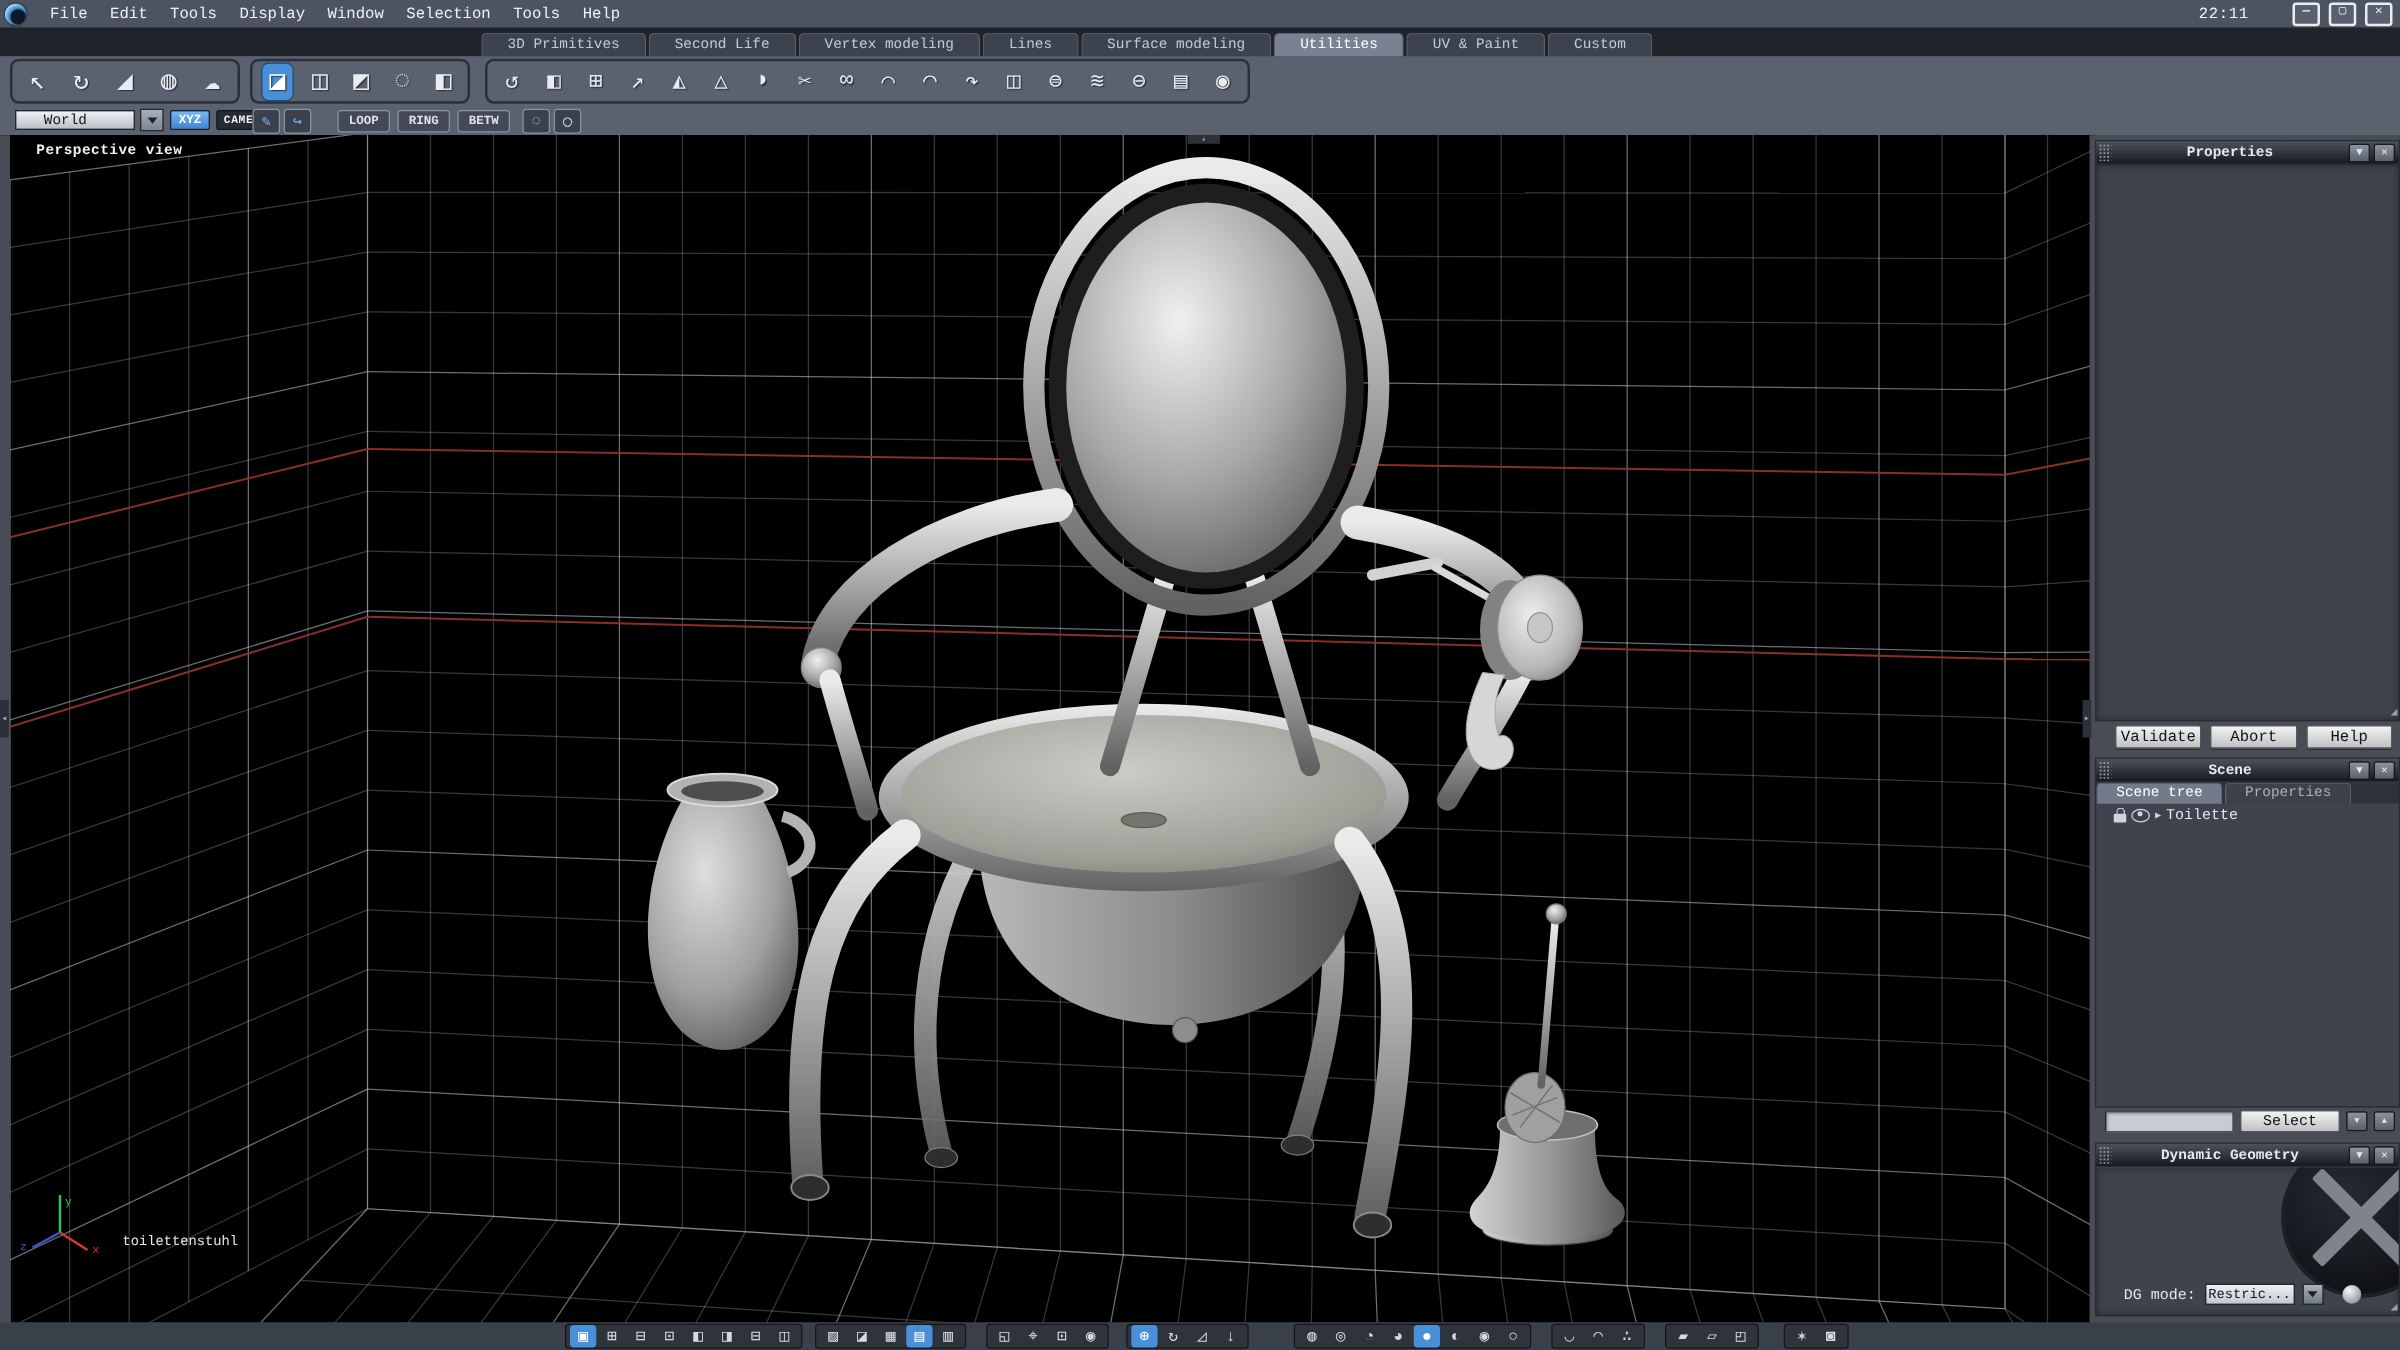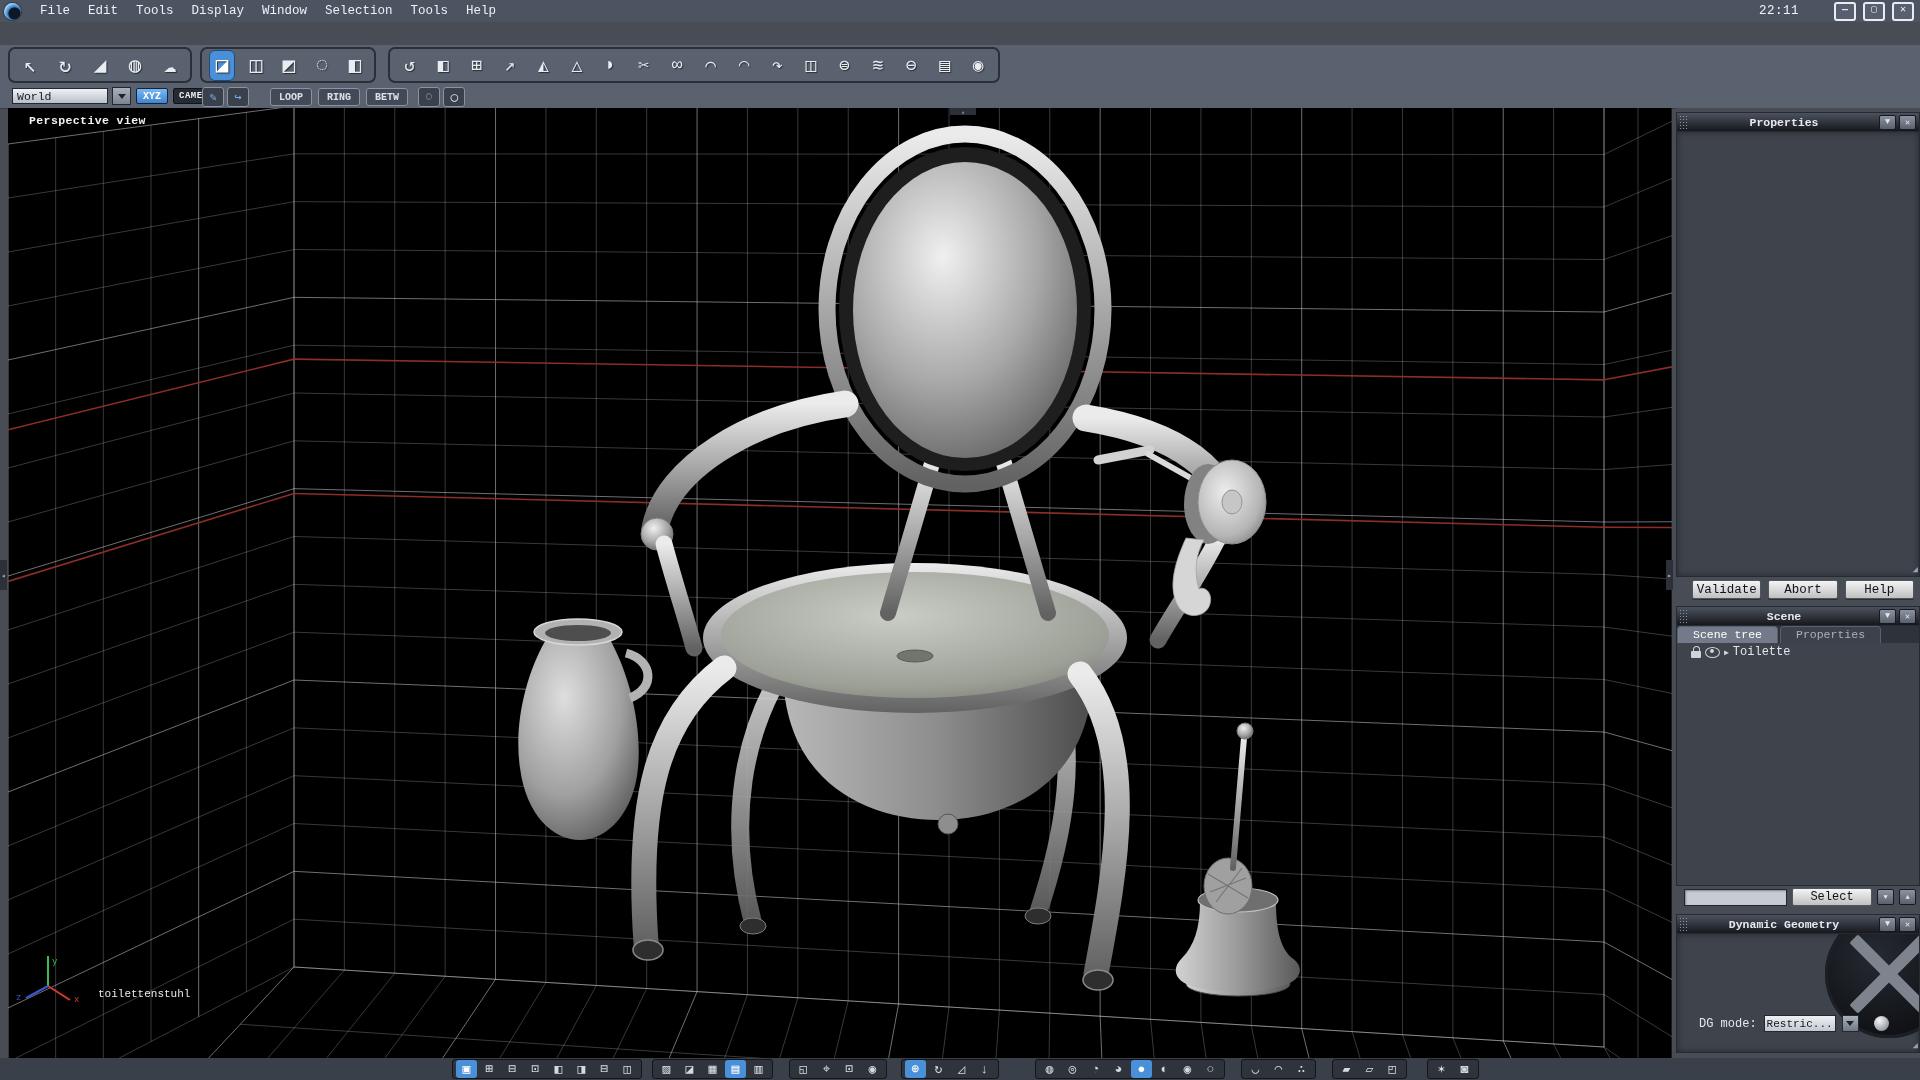--- a/index.html
+++ b/index.html
@@ -29,21 +29,21 @@
   .toolbar{position:absolute;left:0;top:45px;width:1920px;height:63px;background:#5a6270;
            border-bottom:1px solid #363b44;}
   .tgroup{position:absolute;top:2px;height:36px;border:2px solid #2b2f38;border-radius:7px;
           display:flex;align-items:center;padding:0 7px;gap:9px;box-sizing:border-box;}
   .ticon{font-size:21px;color:#e9ecf1;text-shadow:1px 1px 1px #2a2e35;width:27px;height:29px;
          display:flex;align-items:center;justify-content:center;}
   .ticon.small{font-size:18px;}
   .ticon.active{background:#4a90d8;border:1px solid #1d4b80;border-radius:6px;color:#fff;}
   .trow2{position:absolute;top:42px;display:flex;align-items:center;gap:5px;}
   .wsel{width:96px;height:16px;background:linear-gradient(#f0f2f5,#b9bfc9);border:1px solid #23272e;
-        color:#15181d;font-size:11.5px;display:flex;align-items:center;padding-left:4px;box-sizing:border-box;}
+        color:#15181d;font-size:11.5px;display:flex;align-items:center;padding-left:22px;box-sizing:border-box;}
   .wsel-arrow{width:17px;height:16px;background:linear-gradient(#aab1bc,#7c8492);border:1px solid #23272e;
         display:flex;align-items:center;justify-content:center;margin-left:-1px;}
   .chev{width:0;height:0;border-left:4px solid transparent;border-right:4px solid transparent;
         border-top:5px solid #1e222a;}
   .btn-xyz{height:14px;padding:0 6px;background:linear-gradient(#7ab6f2,#3f86cf);border:1px solid #10253d;
         border-radius:2px;color:#fff;font-size:10px;font-weight:bold;display:flex;align-items:center;}
   .btn-cam{height:14px;padding:0 5px;background:#262b33;border:1px solid #10141a;border-radius:2px;
         color:#eef1f6;font-size:9px;font-weight:bold;display:flex;align-items:center;letter-spacing:.5px;}
   .mini-icon{width:20px;height:18px;background:#3a404c;border:1px solid #8a93a2;border-radius:3px;
         color:#dfe5ee;font-size:12px;display:flex;align-items:center;justify-content:center;}
@@ -88,21 +88,21 @@
   .sbtn{width:78px;height:16px;background:linear-gradient(#f4f4f4,#c0c0c0);border:1px solid #50555e;border-radius:2px;
         color:#101318;font-size:12px;display:flex;align-items:center;justify-content:center;}
   .sqbtn{width:15px;height:14px;background:linear-gradient(#8b93a0,#5a616d);border:1px solid #16191f;border-radius:2px;
         color:#dfe4eb;font-size:7px;display:flex;align-items:center;justify-content:center;}
   .dgwrap{position:relative;overflow:hidden;}
   .xlogo{position:absolute;right:-34px;bottom:14px;width:128px;height:128px;border-radius:50%;
         background:radial-gradient(circle at 40% 35%,#262a31,#101216 70%);box-shadow:inset 0 0 0 3px #1c2026;}
   .xlogo:before,.xlogo:after{content:"";position:absolute;left:14px;top:58px;width:100px;height:12px;
         background:#7e848e;border-radius:2px;}
   .xlogo:before{transform:rotate(45deg);} .xlogo:after{transform:rotate(-45deg);}
-  .dgrow{position:absolute;left:0;bottom:20px;width:100%;display:flex;align-items:center;gap:7px;
+  .dgrow{position:absolute;left:0;bottom:8px;width:100%;display:flex;align-items:center;gap:7px;
         padding-left:22px;box-sizing:border-box;color:#e3e7ee;font-size:12px;}
   .dgsel{width:70px;height:15px;background:linear-gradient(#eef0f3,#c3c8d0);border:1px solid #23272e;
         color:#15181d;font-size:11px;display:flex;align-items:center;justify-content:center;}
   .dgarrow{width:15px;height:15px;background:linear-gradient(#aab1bc,#707886);border:1px solid #23272e;
         display:flex;align-items:center;justify-content:center;margin-left:-1px;}
   .ball{width:15px;height:15px;border-radius:50%;background:radial-gradient(circle at 35% 30%,#f7f7f7,#9aa0a8 70%,#6e747c);margin-left:8px;}
   .grip{position:absolute;right:1px;bottom:1px;color:#9aa2ae;font-size:9px;}
 
   
   .bottombar{position:absolute;left:0;top:1058px;width:1920px;height:22px;background:#394049;
@@ -132,20 +132,31 @@
         <span class="mitem">Help</span>
       </div>
     <div class="mright">
       <span class="clock">22:11</span>
       <span class="winbtn">—</span>
       <span class="winbtn">▢</span>
       <span class="winbtn">✕</span>
     </div>
   </div>
 
+  <div class="tabrow">
+
+  <div class="tab">3D Primitives</div>
+      <div class="tab">Second Life</div>
+      <div class="tab">Vertex modeling</div>
+      <div class="tab">Lines</div>
+      <div class="tab">Surface modeling</div>
+      <div class="tab active">Utilities</div>
+      <div class="tab">UV &amp; Paint</div>
+      <div class="tab">Custom</div>
+    </div>
 
   <div class="toolbar">
     <div class="tgroup" style="left:8px;width:184px;">
 
     <div class="ticon">↖</div>
         <div class="ticon">↻</div>
         <div class="ticon">◢</div>
         <div class="ticon">◍</div>
         <div class="ticon">☁</div>
       </div>

